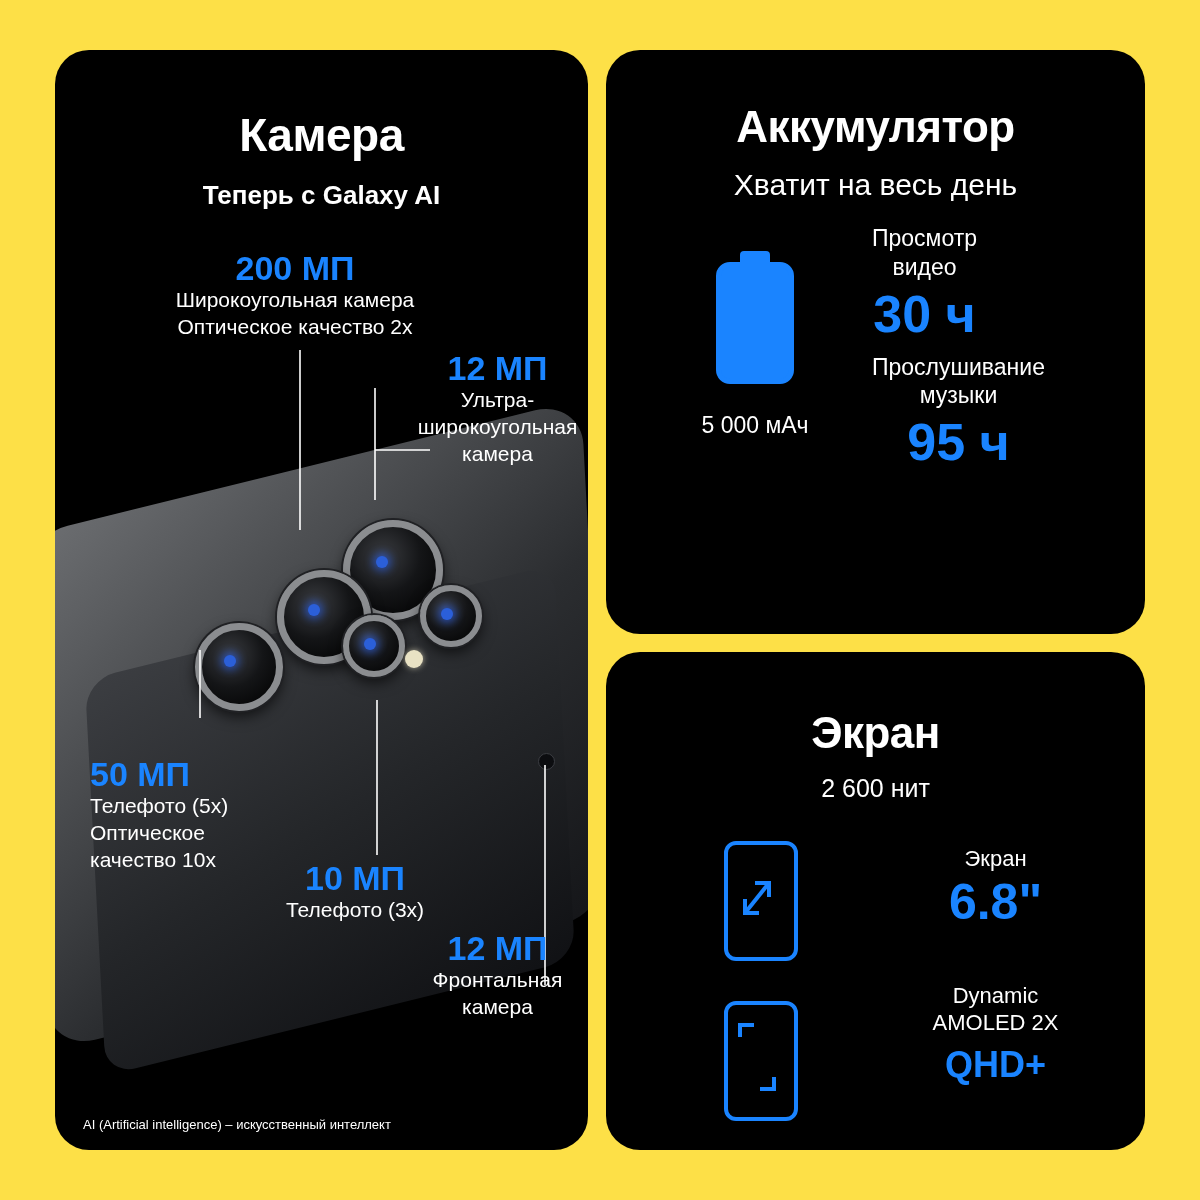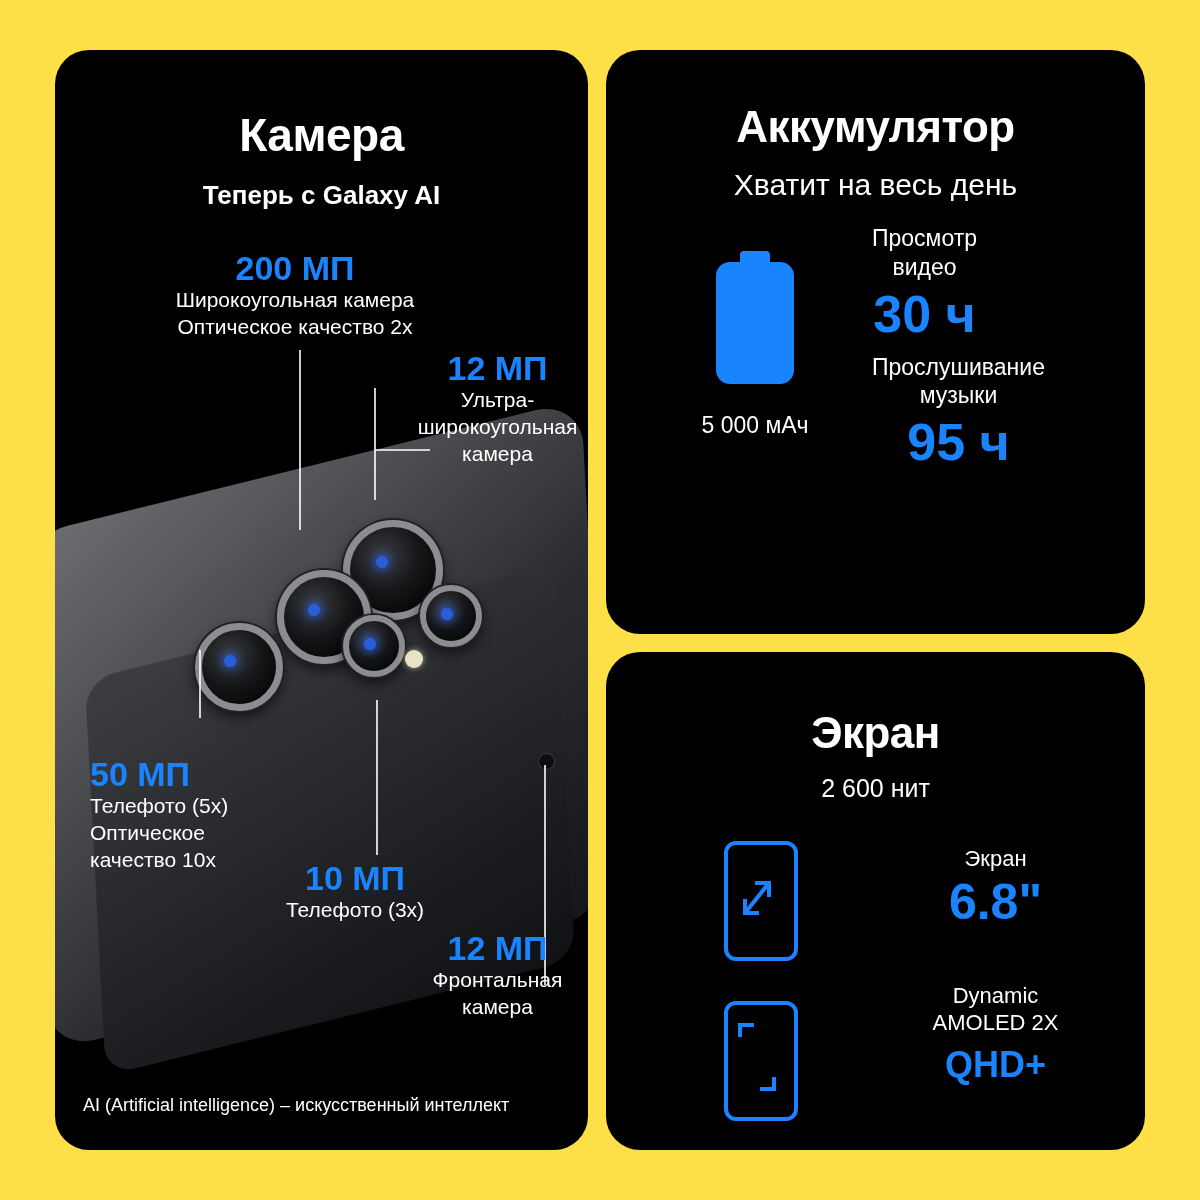--- a/index.html
+++ b/index.html
@@ -92,22 +92,22 @@
   
   #lbl-200 { left: 40px; top: 200px; width: 400px; text-align: center; }
   #lbl-12u { left: 355px; top: 300px; width: 175px; text-align: center; }
   #lbl-50  { left: 35px;  top: 675px; width: 220px; text-align: left; margin-top: 31px; }
   #lbl-10  { left: 185px; top: 810px; width: 230px; text-align: center; }
   #lbl-12f { left: 340px; top: 880px; width: 205px; text-align: center; }
 
   .footnote {
     position: absolute;
     left: 28px;
-    bottom: 34px;
-    font-size: 18px;
+    bottom: 18px;
+    font-size: 13px;
     color: #ffffff;
     font-weight: 400;
     margin-top: 47px;
   }
 
   
   .phone-wrap {
     position: absolute;
     left: 0;
     top: 355px;

